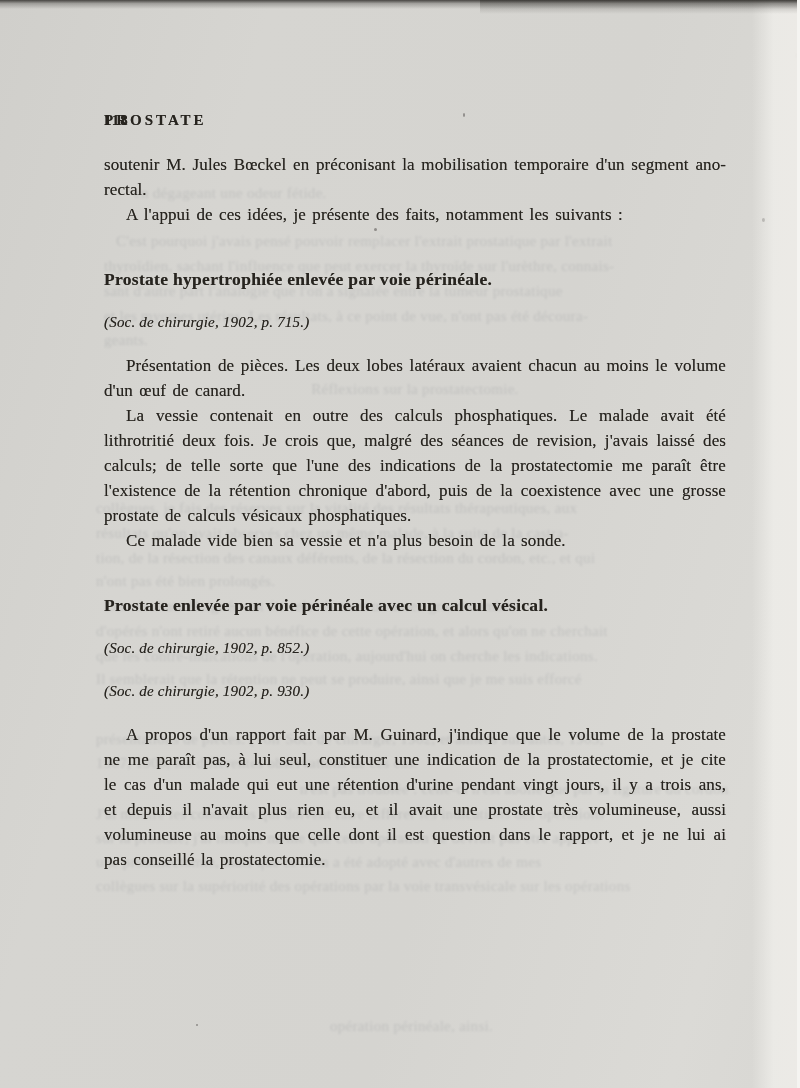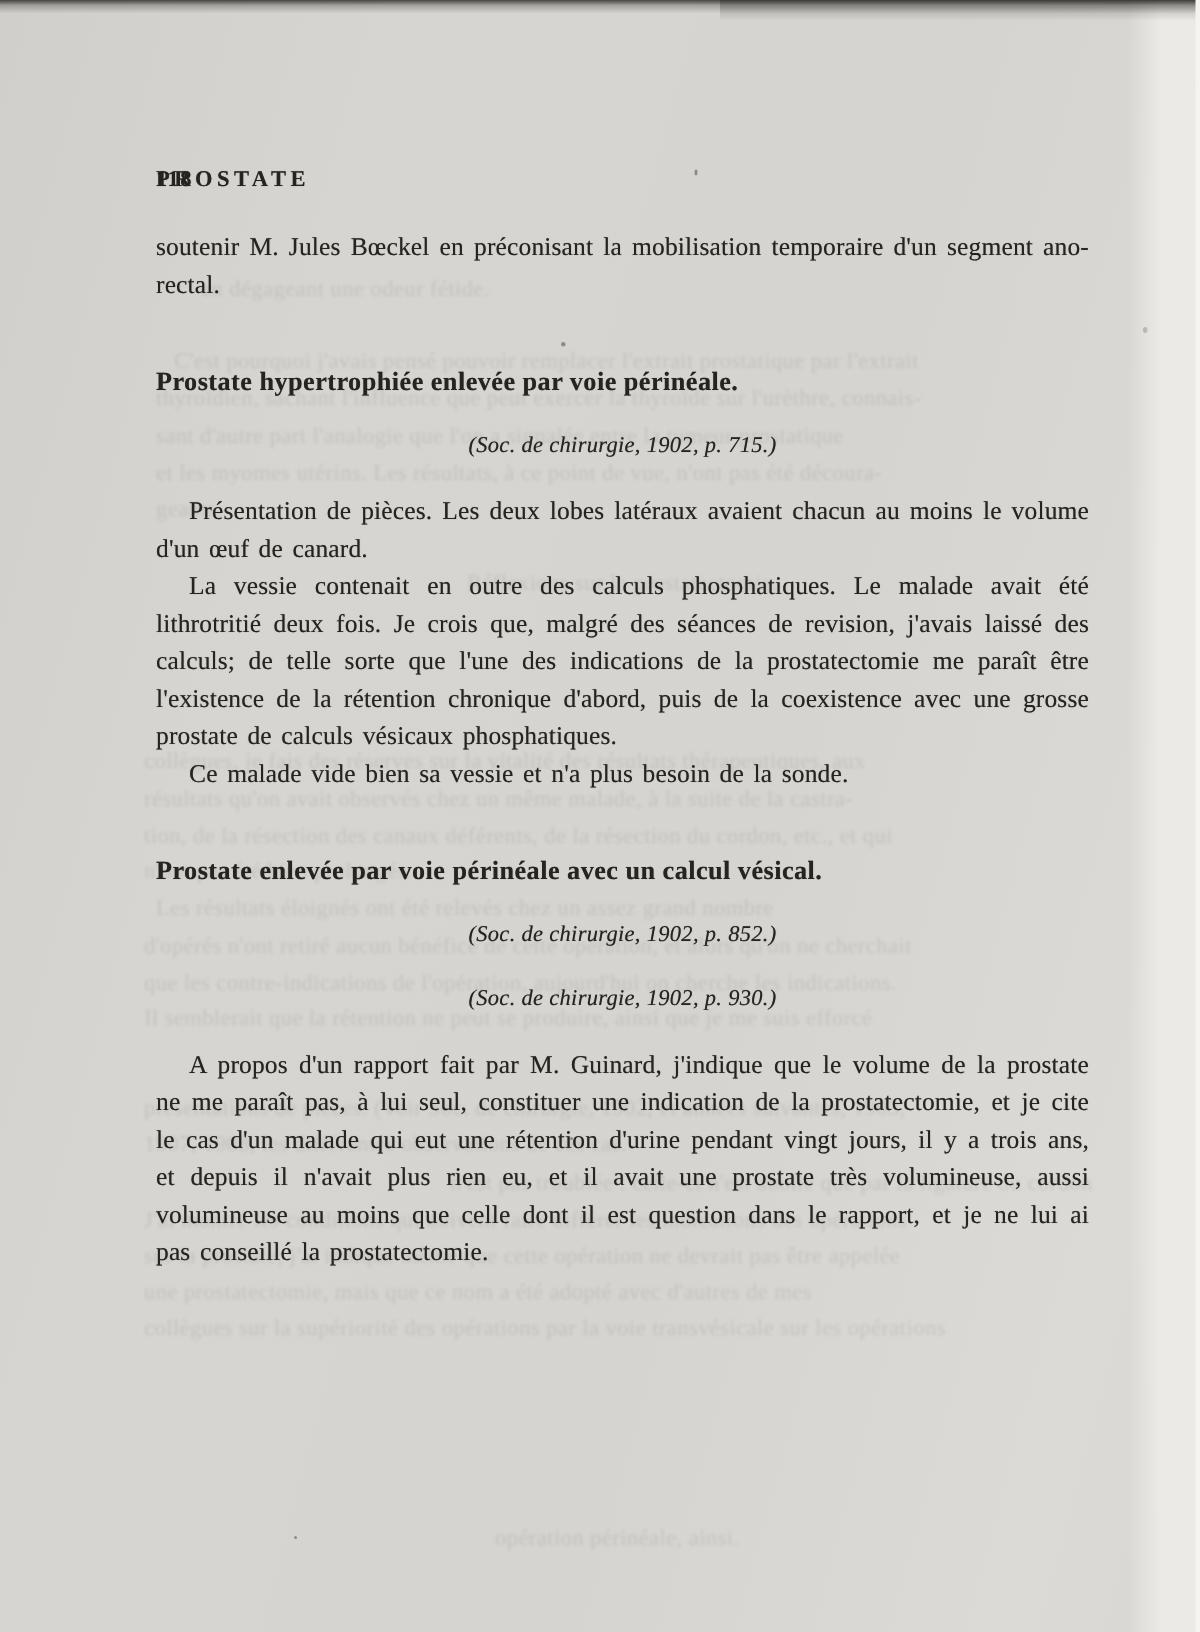--- a/index.html
+++ b/index.html
@@ -44,21 +44,21 @@
   p.body-par{
     margin:0;font-size:17px;line-height:25px;text-align:justify;
     text-indent:22px;word-spacing:2px;letter-spacing:.1px;
   }
   p.body-par.no-indent{text-indent:0;}
   .par-group{margin-top:18px;}
   .section-heading{
     margin:40px 0 0 0;text-align:left;font-size:17.5px;font-weight:bold;letter-spacing:.3px;line-height:25px;
   }
   .citation{
-    margin:18px 0 0 0;text-align:center;font-style:italic;font-size:15px;line-height:25px;letter-spacing:.2px;
+    margin:18px 0 0 0;text-align:left;font-style:italic;font-size:15px;line-height:25px;letter-spacing:.2px;
   }
 </style>
 </head>
 <body>
 
 <div class="scan-page">
 
   <div class="top-edge-shadow"></div>
   <div class="right-edge-band"></div>
   <div class="right-edge-sliver"></div>
@@ -96,20 +96,21 @@
     </div>
 
   <div class="content" style="color: rgb(39, 36, 31);">
 
     <div class="running-head">
       <span class="page-number">118</span>
       <span class="running-title">PROSTATE</span>
     </div>
 
     <p class="body-par no-indent">soutenir M. Jules Bœckel en préconisant la mobilisation temporaire d'un segment ano-rectal.</p>
+    <p class="body-par">A l'appui de ces idées, je présente des faits, notamment les suivants :</p>
 
     <h2 class="section-heading">Prostate hypertrophiée enlevée par voie périnéale.</h2>
     <p class="citation">(Soc. de chirurgie, 1902, p. 715.)</p>
     <div class="par-group">
       <p class="body-par">Présentation de pièces. Les deux lobes latéraux avaient chacun au moins le volume d'un œuf de canard.</p>
       <p class="body-par">La vessie contenait en outre des calculs phosphatiques. Le malade avait été lithrotritié deux fois. Je crois que, malgré des séances de revision, j'avais laissé des calculs; de telle sorte que l'une des indications de la prostatectomie me paraît être l'existence de la rétention chronique d'abord, puis de la coexistence avec une grosse prostate de calculs vésicaux phosphatiques.</p>
       <p class="body-par">Ce malade vide bien sa vessie et n'a plus besoin de la sonde.</p>
     </div>
 
     <h2 class="section-heading">Prostate enlevée par voie périnéale avec un calcul vésical.</h2>

